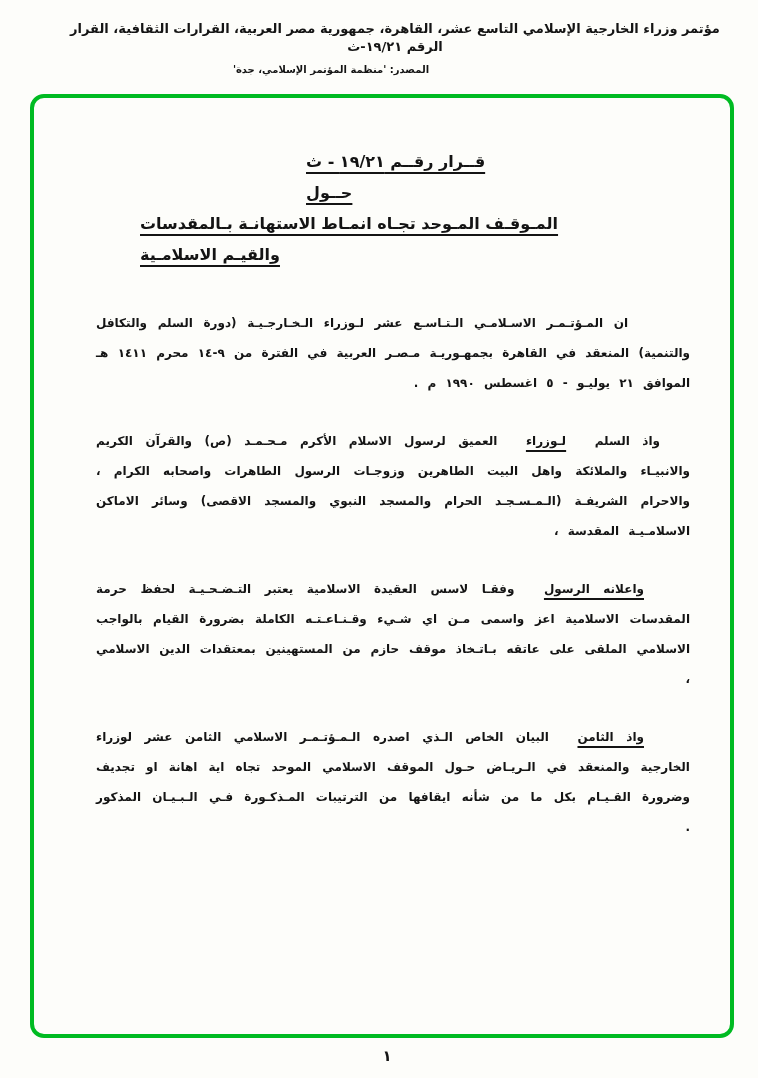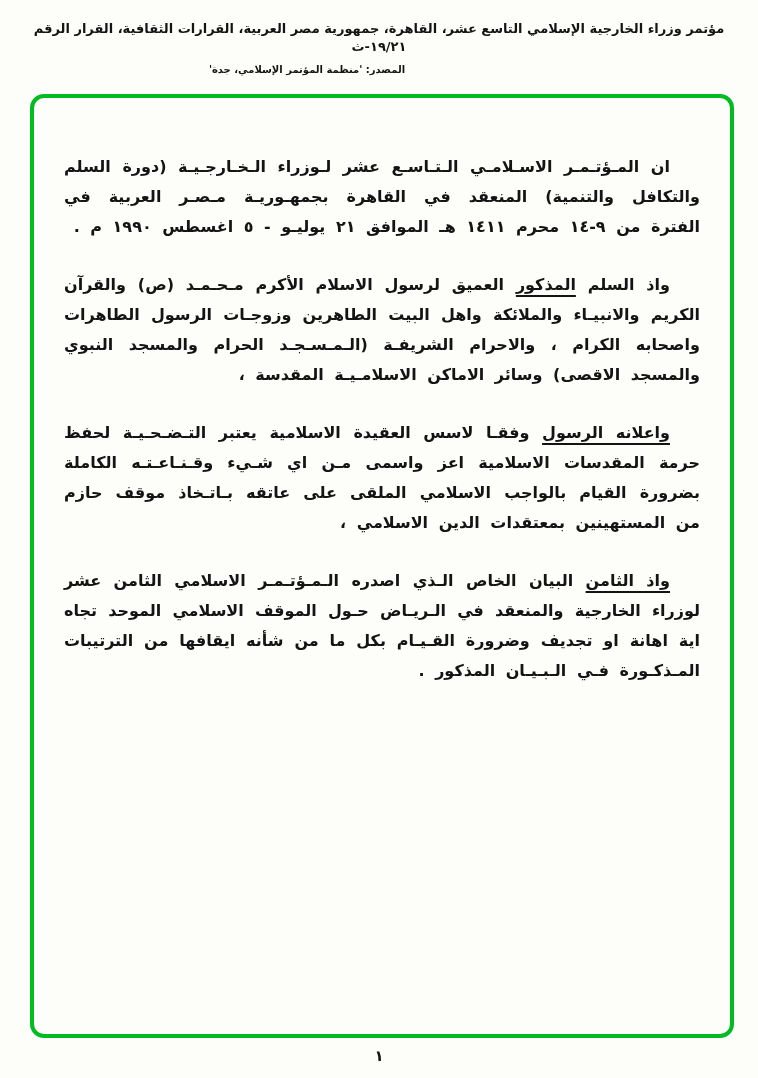--- a/index.html
+++ b/index.html
@@ -1,15 +1,15 @@
 <!DOCTYPE html>
 <html lang="ar"><head>
 <meta charset="utf-8">
 <style>
-  * { box-sizing: border-box; }
+  * { box-sizing: border-box; padding-left: 16px; }
   html, body { margin: 0; padding: 0; }
   body {
     width: 758px;
     height: 1078px;
     background: #fdfdfa;
     font-family: "DejaVu Sans", sans-serif;
     font-weight: bold;
     color: #141414;
     position: relative;
     overflow: hidden;
@@ -38,25 +38,25 @@
     direction: rtl; unicode-bidi: isolate; display: inline-block;
     text-decoration: underline; text-underline-offset: 5px; text-decoration-thickness: 1.5px;
   }
   .h-title, .h-about { margin-left: 178px; }
   .h-subj { margin-left: 12px; }
 
   
   .para {
     direction: rtl;
     text-align: justify;
-    font-size: 16px;
+    font-size: 12px;
     line-height: 30px;
     word-spacing: 5px;
     text-indent: 30px;
-    margin: 0 0 28px 0;
+    margin: 0 10px 28px 0;
   }
   .para .u {
     text-decoration: underline;
     text-underline-offset: 5px;
     text-decoration-thickness: 1.5px;
   }
 
   
   .page-number {
     position: absolute;
@@ -72,25 +72,31 @@
 <div class="page">
 
   <header class="src-header">
     <div class="src-line1">مؤتمر وزراء الخارجية الإسلامي التاسع عشر، القاهرة، جمهورية مصر العربية، القرارات الثقافية، القرار الرقم ١٩/٢١-ث</div>
     <div class="src-line2">المصدر: 'منظمة المؤتمر الإسلامي، جدة'</div>
   </header>
 
   <div class="frame" style="border-color: rgb(0, 187, 34);">
     <div class="content">
 
+      <div class="heading-block">
+        <div class="h-line h-title"><span class="u">قــرار رقــم ١٩/٢١ - ث</span></div>
+        <div class="h-line h-about"><span class="u">حــول</span></div>
+        <div class="h-line h-subj"><span class="u">المـوقـف المـوحد تجـاه انمـاط الاستهانـة بـالمقدسات</span></div>
+        <div class="h-line h-subj"><span class="u">والقيـم الاسلامـية</span></div>
+      </div>
 
       <p class="para"><span></span><span class="u"></span><span>ان المـؤتـمـر الاسـلامـي الـتـاسـع عشر لـوزراء الـخـارجـيـة (دورة السلم والتكافل والتنمية) المنعقد في القاهرة بجمهـوريـة مـصـر العربية في الفترة من ٩-١٤ محرم ١٤١١ هـ الموافق ٢١ يوليـو - ٥ اغسطس ١٩٩٠ م .</span></p>
 
 
-      <p class="para"><span>واذ السلم </span><span class="u">المذكور</span><span> العميق لرسول الاسلام الأكرم مـحـمـد (ص) والقرآن الكريم والانبيـاء والملائكة واهل البيت الطاهرين وزوجـات الرسول الطاهرات واصحابه الكرام ، والاحرام الشريفـة (الـمـسـجـد الحرام والمسجد النبوي والمسجد الاقصى) وسائر الاماكن الاسلامـيـة المقدسة ،</span></p>
+      <p class="para"><span>واذ السلم </span><span class="u">لـوزراء</span><span> العميق لرسول الاسلام الأكرم مـحـمـد (ص) والقرآن الكريم والانبيـاء والملائكة واهل البيت الطاهرين وزوجـات الرسول الطاهرات واصحابه الكرام ، والاحرام الشريفـة (الـمـسـجـد الحرام والمسجد النبوي والمسجد الاقصى) وسائر الاماكن الاسلامـيـة المقدسة ،</span></p>
 
 
       <p class="para"><span></span><span class="u">واعلانه الرسول</span><span> وفقـا لاسس العقيدة الاسلامية يعتبر التـضـحـيـة لحفظ حرمة المقدسات الاسلامية اعز واسمى مـن اي شـيء وقـنـاعـتـه الكاملة بضرورة القيام بالواجب الاسلامي الملقى على عاتقه بـاتـخاذ موقف حازم من المستهينين بمعتقدات الدين الاسلامي ،</span></p>
 
       <p class="para"><span></span><span class="u">واذ الثامن</span><span> البيان الخاص الـذي اصدره الـمـؤتـمـر الاسلامي الثامن عشر لوزراء الخارجية والمنعقد في الـريـاض حـول الموقف الاسلامي الموحد تجاه اية اهانة او تجديف وضرورة القـيـام بكل ما من شأنه ايقافها من الترتيبات المـذكـورة فـي الـبـيـان المذكور .</span></p>
 
     </div>
   </div>
 
   <div class="page-number">١</div>

